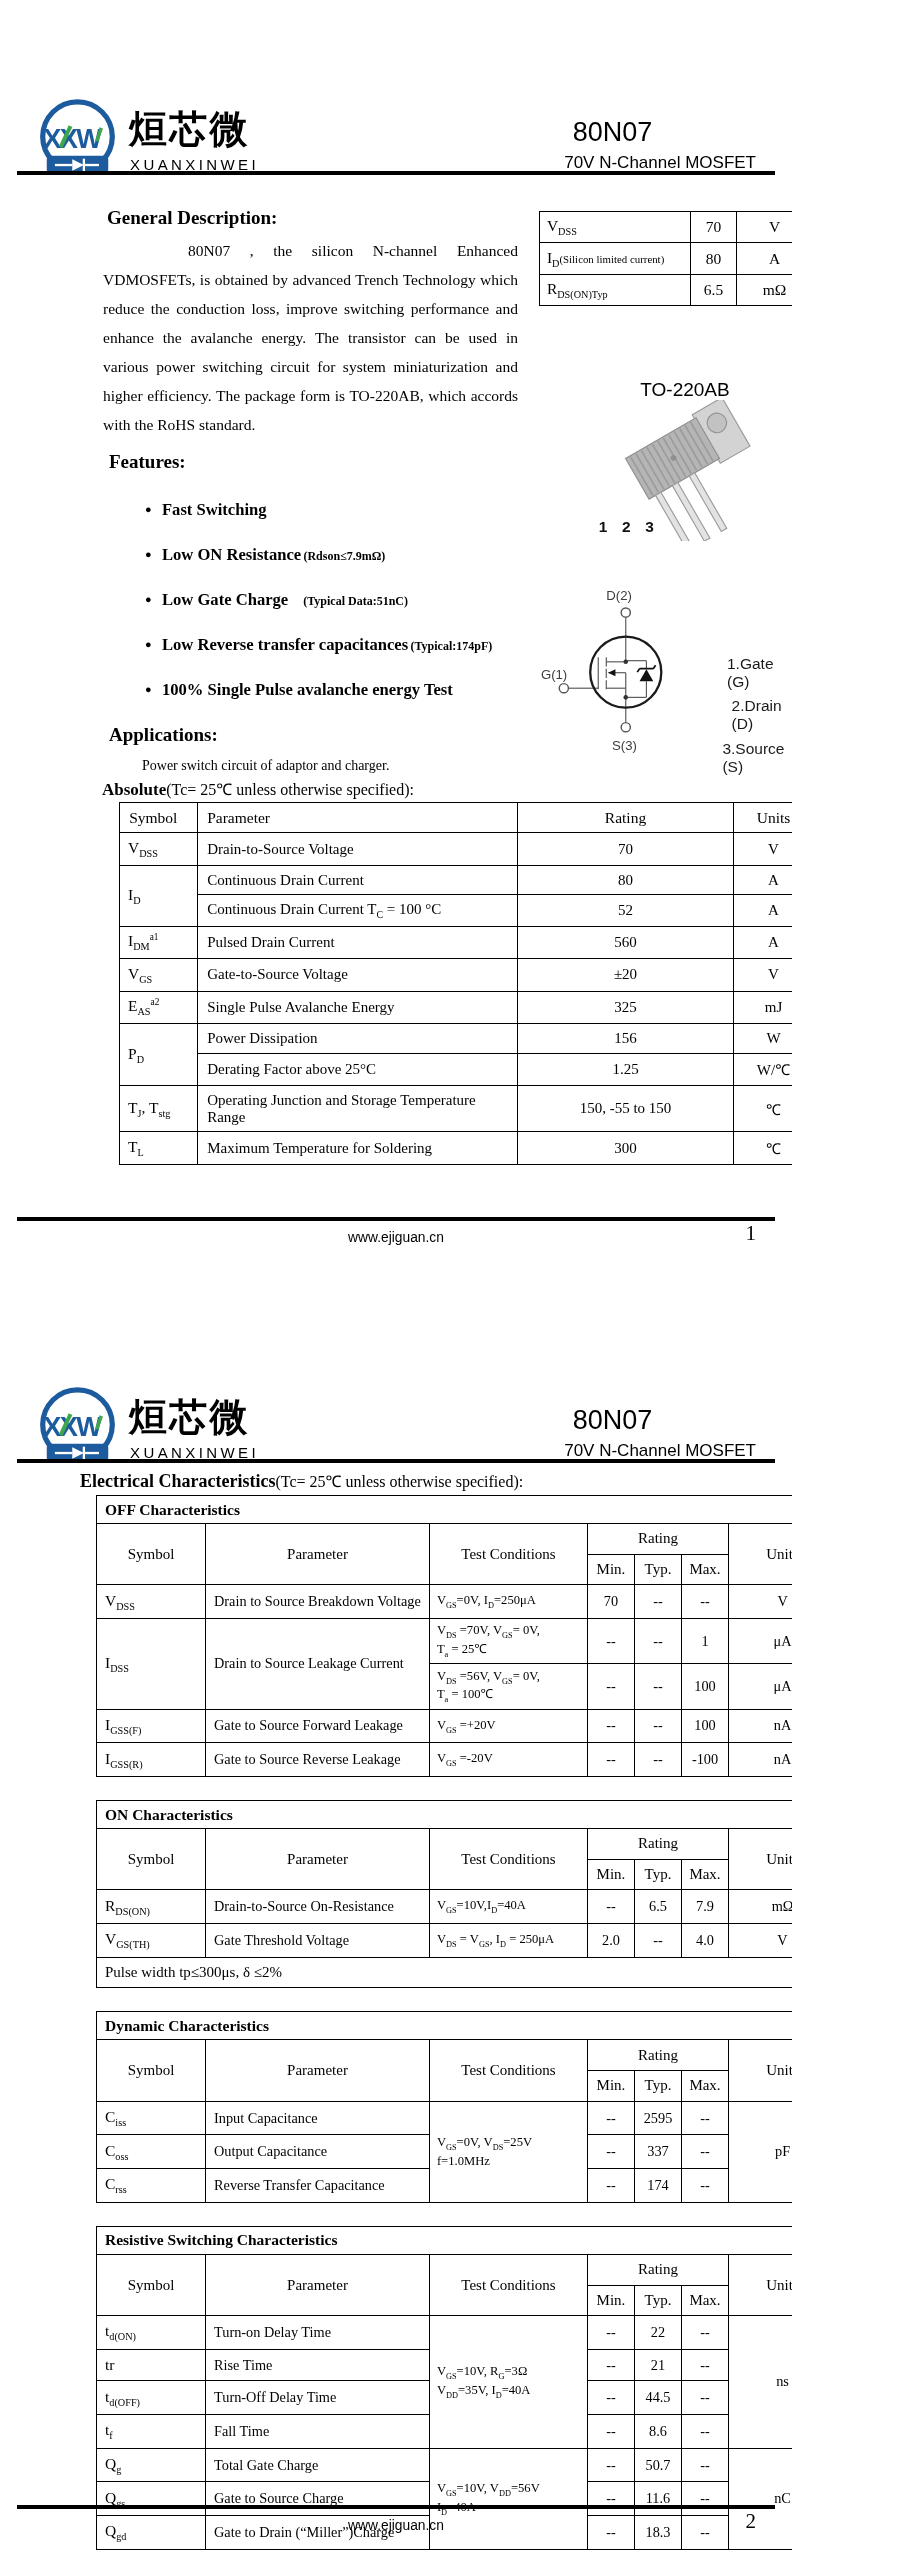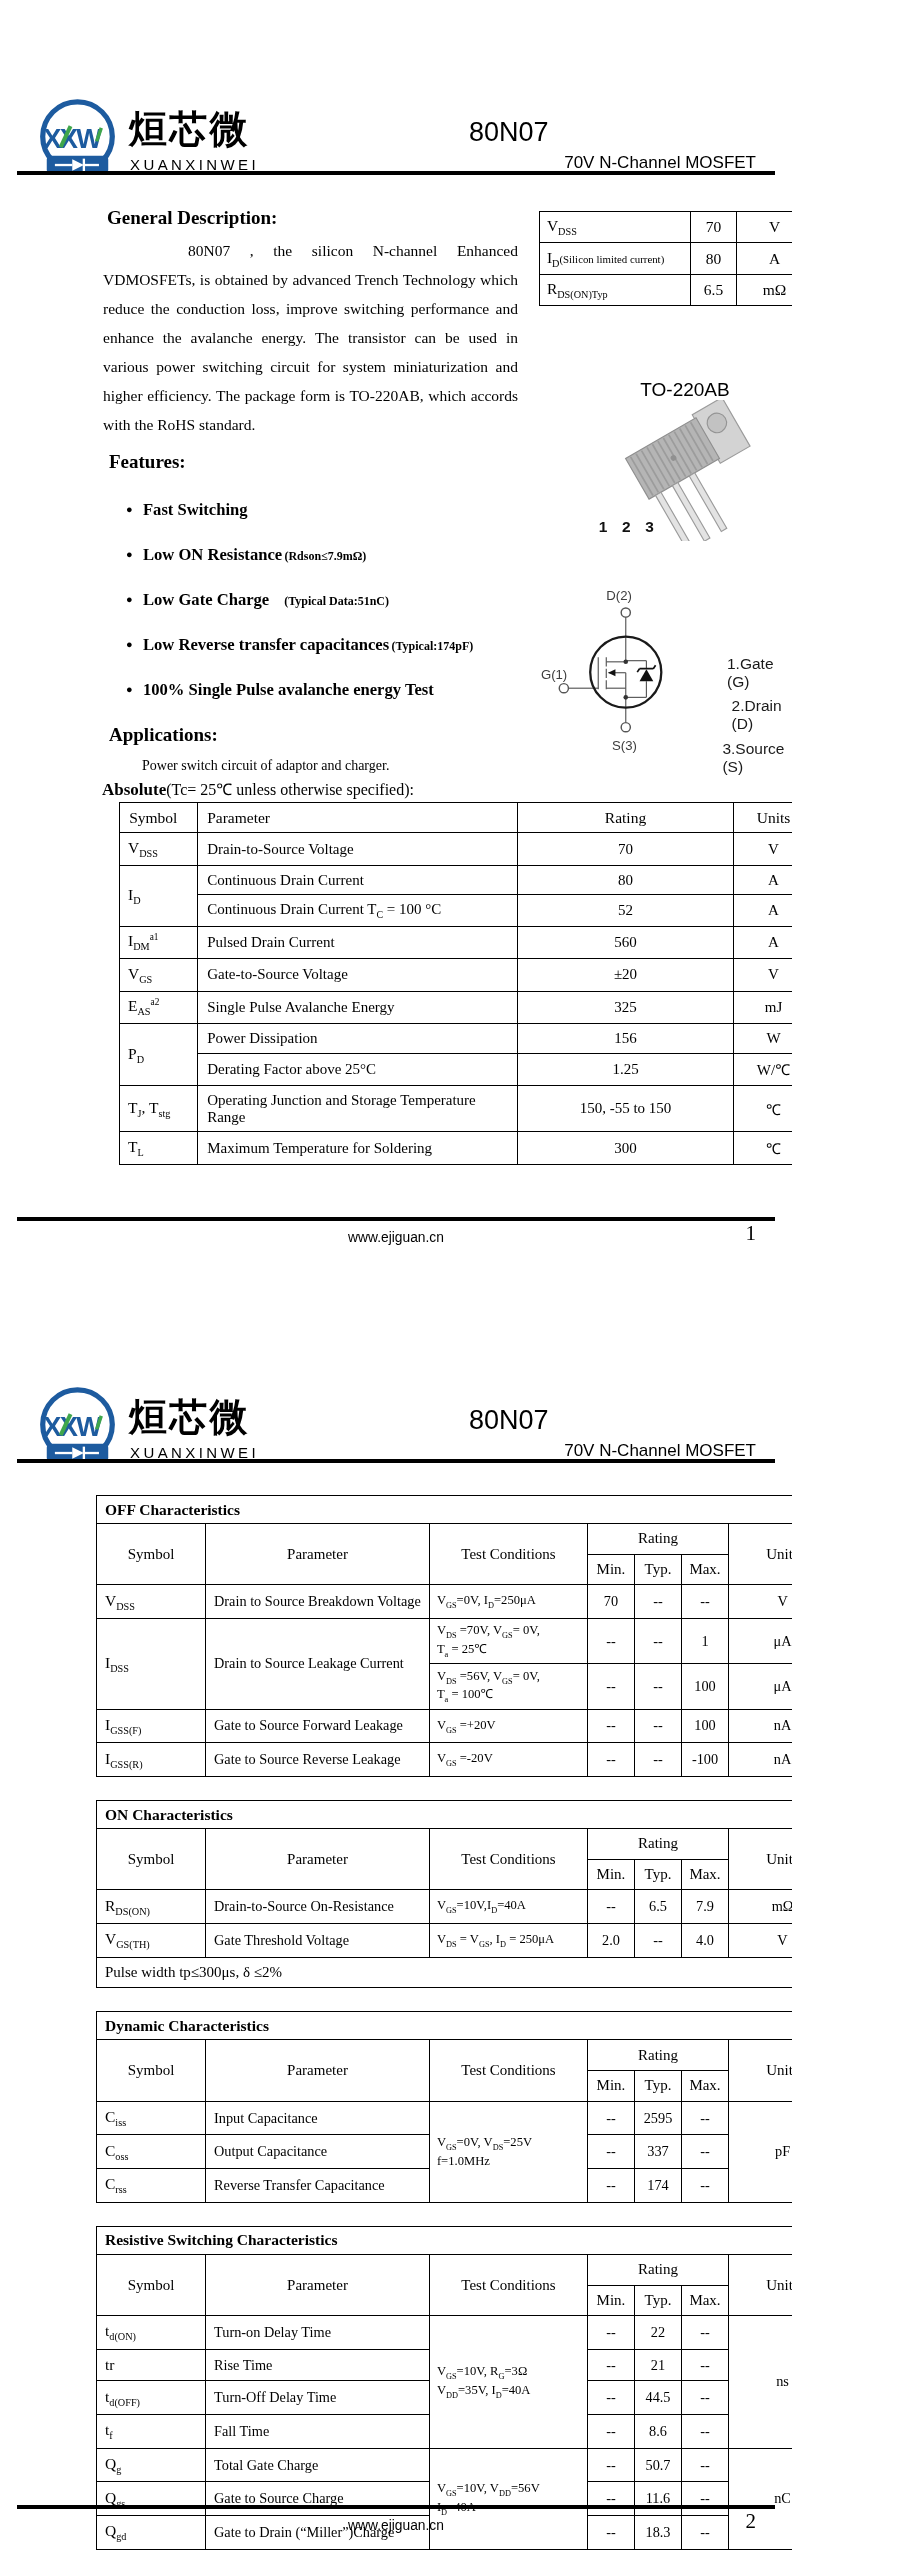--- a/index.html
+++ b/index.html
@@ -3,21 +3,21 @@
 <meta charset="utf-8">
 <style>
   html,body{margin:0;padding:0;background:#ffffff;}
   body{width:911px;font-family:"Liberation Serif",serif;color:#000;}
   .page{position:relative;width:792px;height:1288px;background:#fff;overflow:hidden;}
   .abs{position:absolute;}
   .rule{position:absolute;left:17px;right:17px;height:4px;background:#000;}
   
   .brand-cn{font-family:"Liberation Sans",sans-serif;font-weight:bold;font-size:38px;letter-spacing:2.3px;line-height:1;}
   .brand-en{font-family:"Liberation Sans",sans-serif;font-size:15px;letter-spacing:3.4px;margin-top:3.4px;}
-  .part{font-family:"Liberation Sans",sans-serif;font-size:27px;text-align:left;line-height:1;}
+  .part{font-family:"Liberation Sans",sans-serif;font-size:27px;text-align:center;line-height:1;}
   .tagline{font-family:"Liberation Sans",sans-serif;font-size:17px;text-align:right;line-height:1;margin-top:6.9px;}
   .h1{font-size:19px;font-weight:bold;}
   .desc{font-size:15.5px;line-height:29px;text-align:justify;text-indent:85px;}
   
   table{border-collapse:collapse;table-layout:fixed;}
   .stable{width:273px;border:1.7px solid #000;}
   .stable td{border:1.1px solid #000;font-size:15.5px;text-align:center;padding:5.2px 3.4px;}
   .stable td.sym{text-align:left;padding-left:6.9px;}
   .atable{width:694px;border:1.7px solid #000;}
   .atable th,.atable td{border:1.1px solid #000;font-size:15px;text-align:center;padding:5.7px 4.6px;font-weight:normal;}
@@ -121,21 +121,21 @@
       </g>
       <circle cx="166" cy="99" r="5" fill="#909090"></circle>
       <rect x="106" y="140" width="11" height="112" fill="#e3e3e3" stroke="#9b9b9b" stroke-width="2"></rect>
       <rect x="140" y="140" width="11" height="112" fill="#e3e3e3" stroke="#9b9b9b" stroke-width="2"></rect>
       <rect x="174" y="140" width="11" height="112" fill="#e3e3e3" stroke="#9b9b9b" stroke-width="2"></rect>
     </g>
     <text x="38" y="230" font-family="Liberation Sans, sans-serif" font-weight="bold" font-size="27" letter-spacing="9" fill="#111">1 2 3</text>
   </svg>
 
   <div class="abs h1" style="left:109px;top:451px;">Features:</div>
-  <div class="abs" style="left:126px;top:500px;">
+  <div class="abs" style="left:145px;top:500px;">
     <div class="feat">
       <span class="bullet">●</span><span class="main">Fast Switching</span><span class="fnote"></span>
     </div>
     <div class="feat">
       <span class="bullet">●</span><span class="main">Low ON Resistance</span><span class="fnote">(Rdson≤7.9mΩ)</span>
     </div>
     <div class="feat">
       <span class="bullet">●</span><span class="main">Low Gate Charge</span><span class="fnote" style="margin-left:15px;">(Typical Data:51nC)</span>
     </div>
     <div class="feat">
@@ -285,20 +285,23 @@
       <line x1="86" y1="108" x2="86" y2="130"></line>
       <line x1="86" y1="119" x2="112" y2="119"></line>
     </g>
   </svg>
   <div class="abs brand-cn" style="left:129px;top:110px;">烜芯微</div>
   <div class="abs brand-en" style="left:130px;top:153px;">XUANXINWEI</div>
   <div class="abs part" style="right:36px;top:119px;width:287px;">80N07</div>
   <div class="abs tagline" style="right:36px;top:147px;width:287px;">70V N-Channel MOSFET</div>
   <div class="rule" style="top:171px;"></div>
 
+  <div class="abs ec-head" style="left:80px;top:182px;">
+    <span class="h1">Electrical Characteristics</span><span class="cond-part">(Tc= 25℃  unless otherwise specified):</span>
+  </div>
 
   <div class="abs" style="left:96px;top:207px;width:740px;">
 
     <table class="etable">
       <colgroup>
           <col style="width:109px">
           <col style="width:224px">
           <col style="width:158px">
           <col style="width:47px">
           <col style="width:47px">

